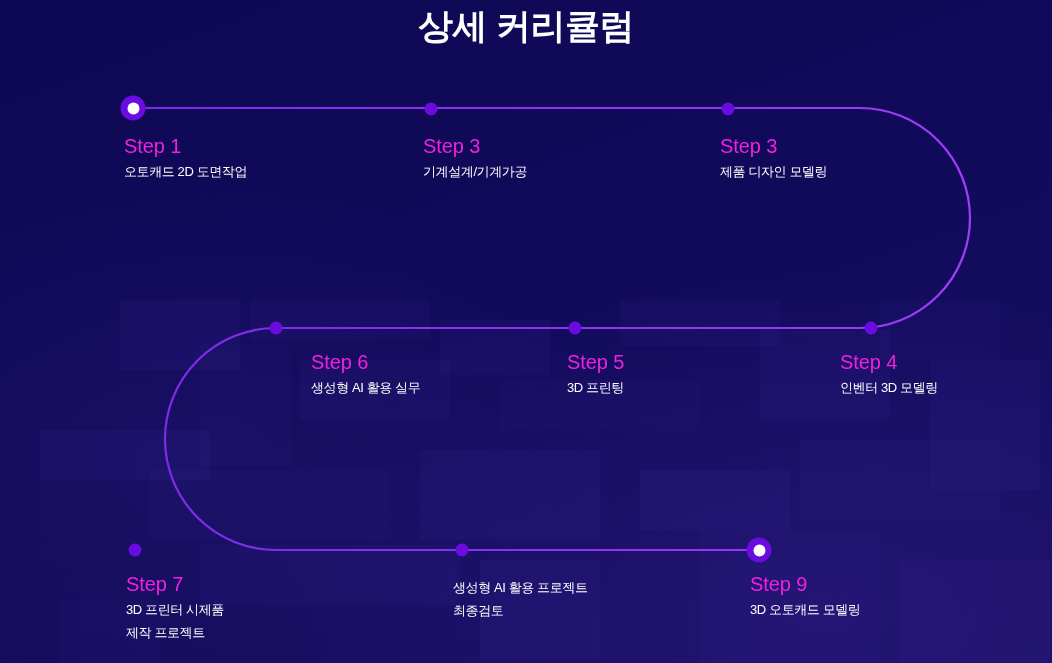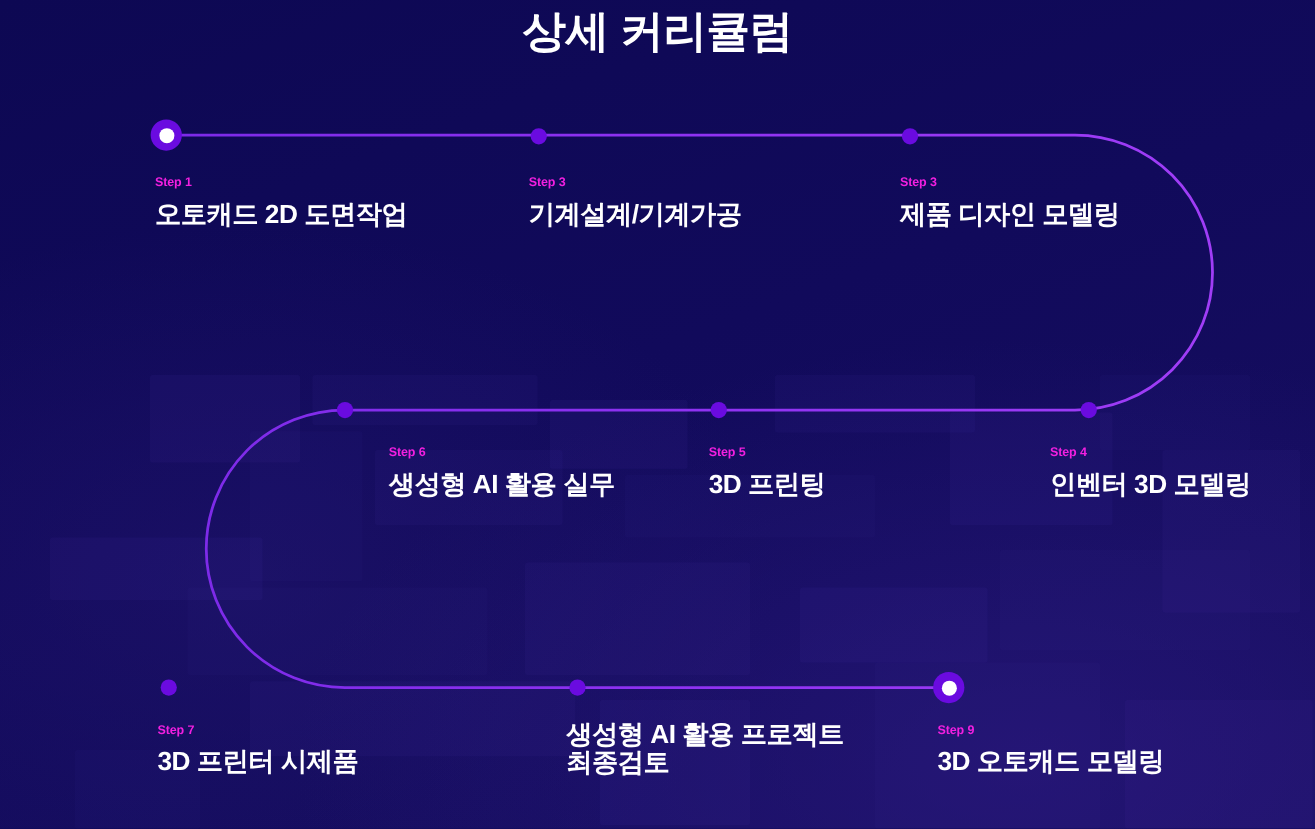--- a/index.html
+++ b/index.html
@@ -92,31 +92,31 @@
     border-radius: 50%;
     background: #ffffff;
   }
 
   
   .step {
     position: absolute;
   }
   .step-num {
     color: #f21fe0;
-    font-size: 10px;
-    font-weight: bold;
+    font-size: 20px;
+    font-weight: normal;
     letter-spacing: -0.1px;
     line-height: 17px;
     white-space: nowrap;
     margin-bottom: 5px;
   }
   .step-label {
     color: #ffffff;
-    font-size: 21px;
-    font-weight: bold;
+    font-size: 13px;
+    font-weight: normal;
     letter-spacing: -0.4px;
     line-height: 23px;
     white-space: nowrap;
   }
 </style>
 </head>
 <body>
 
 <div id="root">
 
@@ -216,20 +216,21 @@
   </div>
 
   <div class="step" style="left:267px; top:354px;margin-left:44px;">
     <div class="step-num">Step 6</div>
     <div class="step-label">생성형 AI 활용 실무</div>
   </div>
 
   <div class="step" style="left:126px; top:576px;">
     <div class="step-num">Step 7</div>
     <div class="step-label">3D 프린터 시제품</div>
+    <div class="step-label">제작 프로젝트</div>
   </div>
 
   <div class="step" style="left:453px; top:576px;">
     <div class="step-label">생성형 AI 활용 프로젝트</div>
     <div class="step-label">최종검토</div>
   </div>
 
   <div class="step" style="left:750px; top:576px;">
     <div class="step-num">Step 9</div>
     <div class="step-label">3D 오토캐드 모델링</div>

